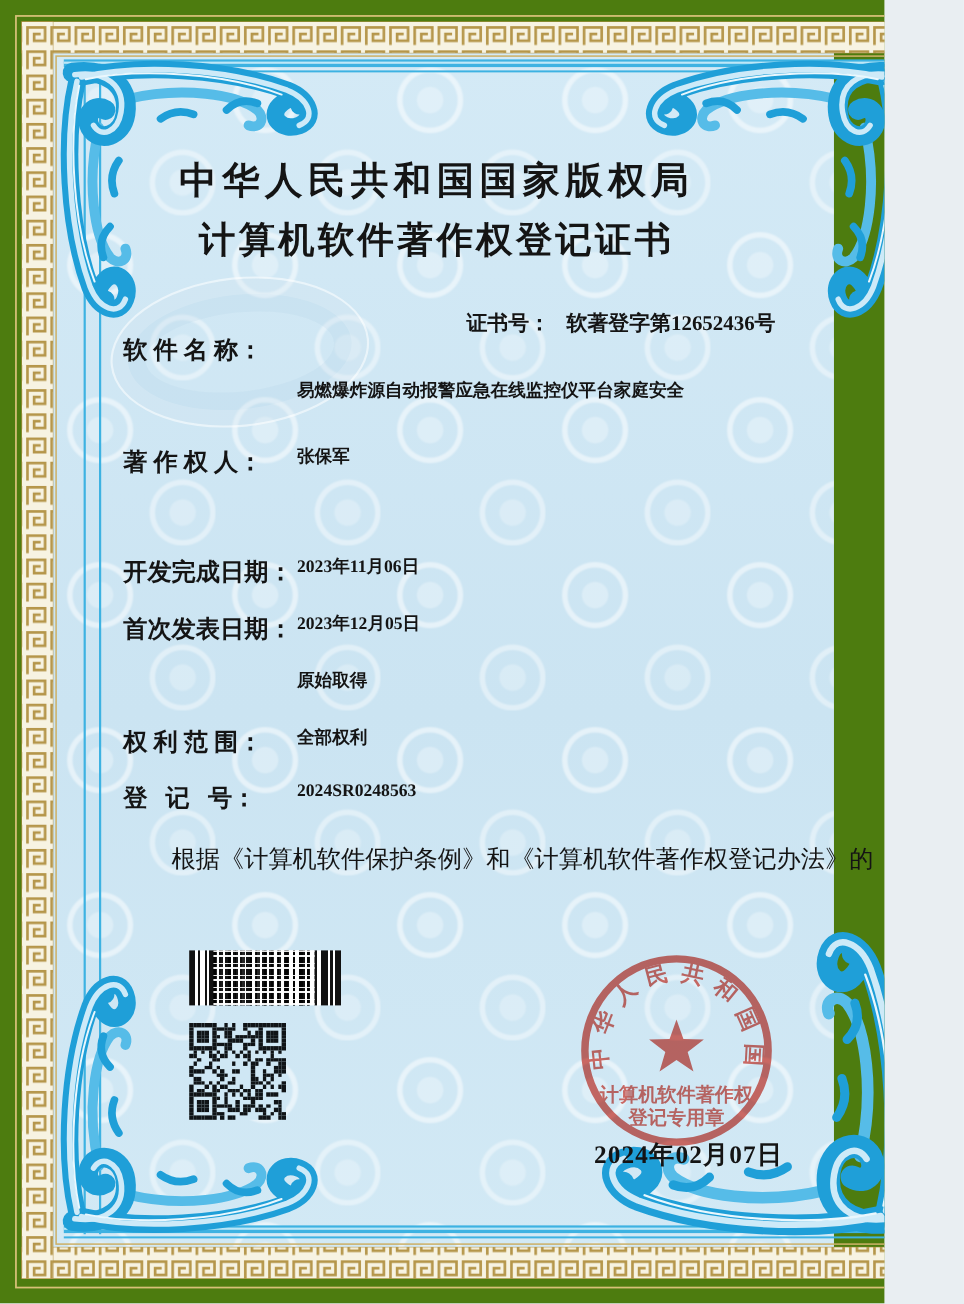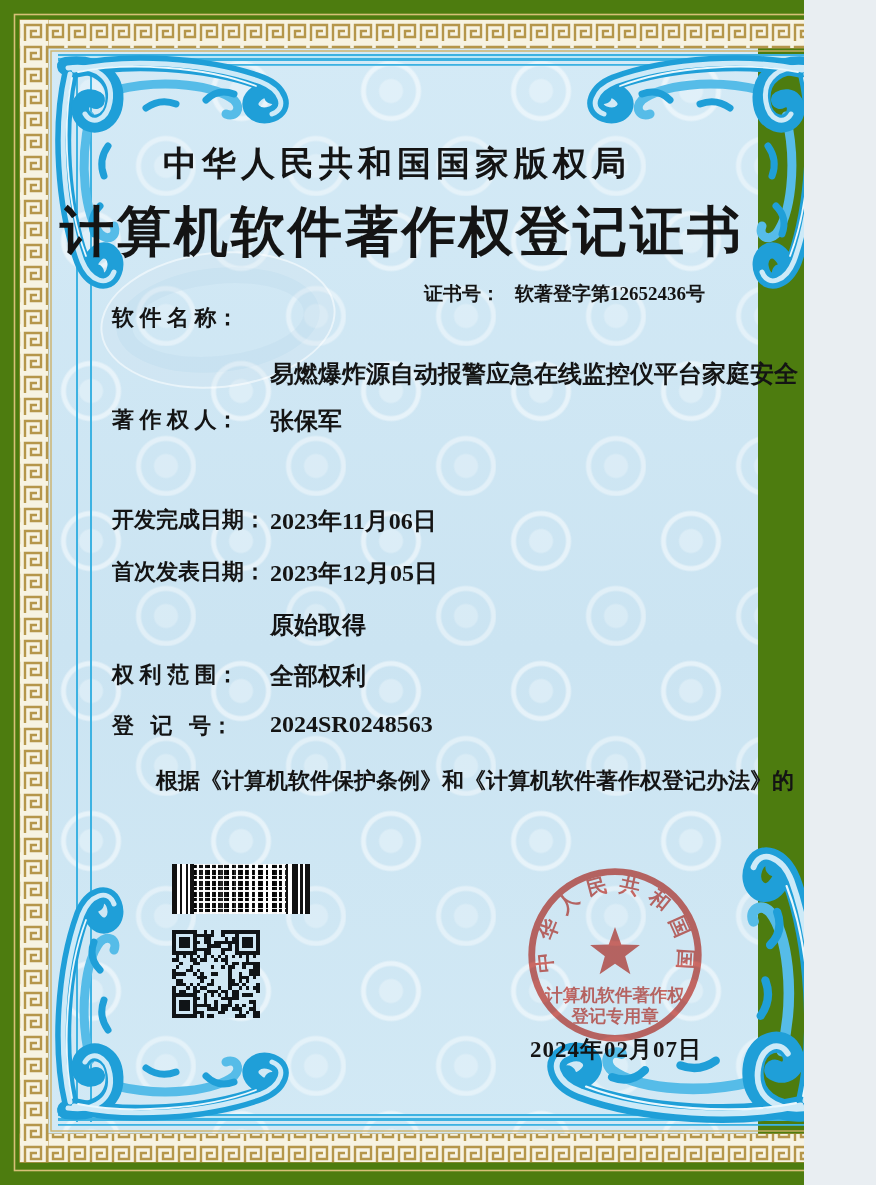--- a/index.html
+++ b/index.html
@@ -24,29 +24,29 @@
   .big-watermark{
     position:absolute;left:100px;top:252px;width:232px;height:132px;
     border:2px solid rgba(255,255,255,0.55);border-radius:50%;
     box-shadow:inset 0 0 0 14px rgba(255,255,255,0.16), inset 0 0 0 30px rgba(170,205,228,0.18);
     transform:rotate(-6deg);
   }
   svg.frame{position:absolute;left:0;top:0;}
   
   .txt{position:absolute;white-space:pre;font-weight:bold;}
   .authority{left:60px;right:70px;top:141px;text-align:center;font-size:34px;letter-spacing:5px;}
-  .cert-title{left:60px;right:70px;top:196px;text-align:center;font-size:54px;letter-spacing:3px;}
+  .cert-title{left:60px;right:70px;top:196px;text-align:center;font-size:33px;letter-spacing:3px;}
   .cert-no{top:259px;right:99px;font-size:19px;}
   .cert-no .lbl{margin-right:15px;}
   .flabel{left:112px;font-size:22px;text-align:center;}
-  .fvalue{left:270px;font-size:24px;}
+  .fvalue{left:270px;font-size:16px;}
   .mlines div{line-height:34px;}
-  .statement{position:absolute;left:112px;right:96px;font-size:22px;font-weight:bold;line-height:34px;white-space:pre;}
+  .statement{position:absolute;left:112px;right:96px;font-size:22px;font-weight:normal;line-height:34px;white-space:pre;}
   .ind{text-indent:44px;}
-  .date-line{left:520px;top:1034px;width:192px;text-align:center;font-size:23px;letter-spacing:1px;}
+  .date-line{left:520px;top:1034px;width:192px;text-align:right;font-size:23px;letter-spacing:1px;}
   
   .barcode{
     position:absolute;left:172px;top:864px;width:138px;height:50px;background:
     linear-gradient(90deg,
       #111 0 5px,#fff 5px 8px,#111 8px 10px,#fff 10px 14px,#111 14px 16px,#fff 16px 18px,
       #111 18px 24px,#fff 24px 27px,#111 27px 29px,#fff 29px 33px,#111 33px 38px,#fff 38px 40px,
       #111 40px 43px,#fff 43px 46px,#111 46px 48px,#fff 48px 52px,#111 52px 57px,#fff 57px 60px,
       #111 60px 62px,#fff 62px 66px,#111 66px 71px,#fff 71px 73px,#111 73px 76px,#fff 76px 80px,
       #111 80px 82px,#fff 82px 86px,#111 86px 91px,#fff 91px 94px,#111 94px 96px,#fff 96px 100px,
       #111 100px 105px,#fff 105px 107px,#111 107px 110px,#fff 110px 114px,#111 114px 116px,#fff 116px 120px,

